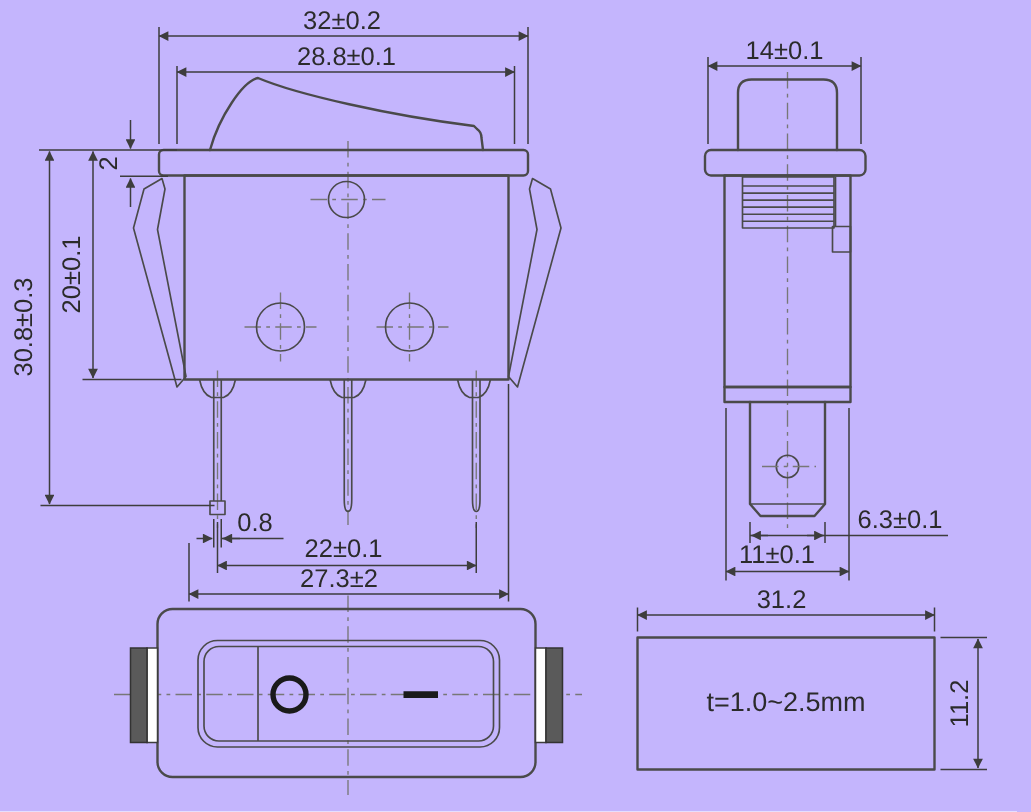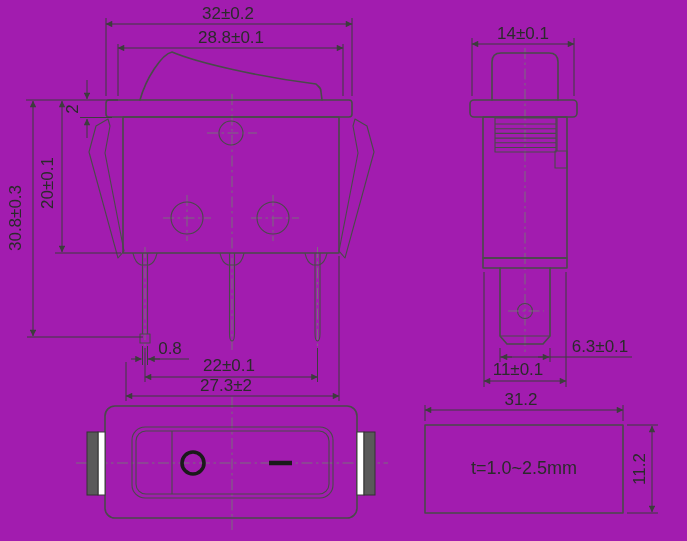--- a/index.html
+++ b/index.html
@@ -1,16 +1,16 @@
 <!DOCTYPE html>
 <html><head>
 <meta charset="utf-8">
 <style>
   html,body{margin:0;padding:0;background:#ffffff;}
-  .stage{width:687px;height:541px;background:#a21caf;position:relative;overflow:hidden;}
+  .stage{width:687px;height:541px;background:#c4b5fd;position:relative;overflow:hidden;}
   svg{display:block;}
   .ln   {fill:none;stroke:#4a4a4a;stroke-width:1.6;stroke-linejoin:round;stroke-linecap:round;}
   .lnt  {fill:none;stroke:#4a4a4a;stroke-width:1.1;stroke-linejoin:round;}
   .dim  {fill:none;stroke:#3d3d3d;stroke-width:1;}
   .cl   {fill:none;stroke:#777777;stroke-width:0.9;stroke-dasharray:11 3.5 2.5 3.5;}
   .dtxt {font-family:"Liberation Sans","DejaVu Sans",sans-serif;font-size:17px;fill:#2b2b2b;}
   .note {font-family:"Liberation Sans","DejaVu Sans",sans-serif;font-size:18px;fill:#2b2b2b;}
 </style>
 </head>
 <body>

